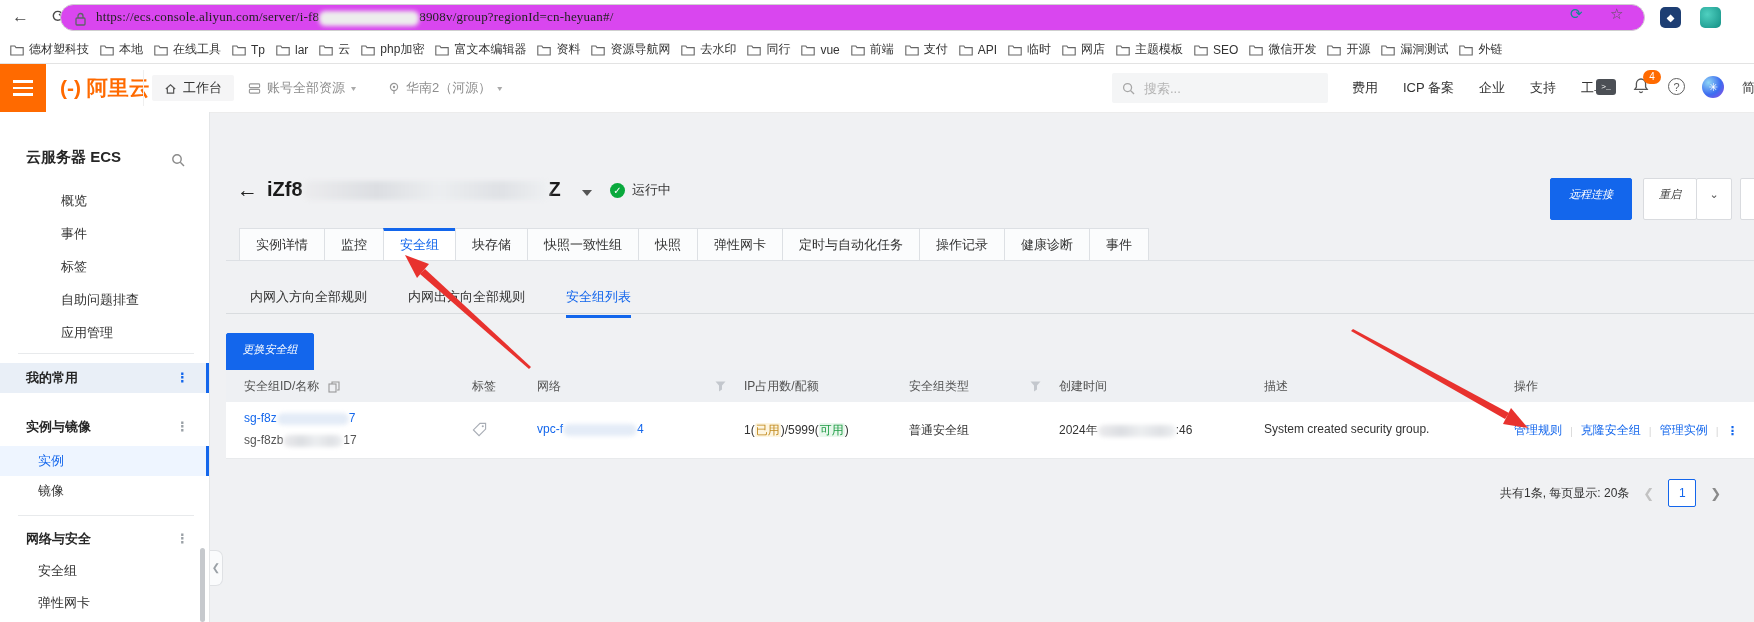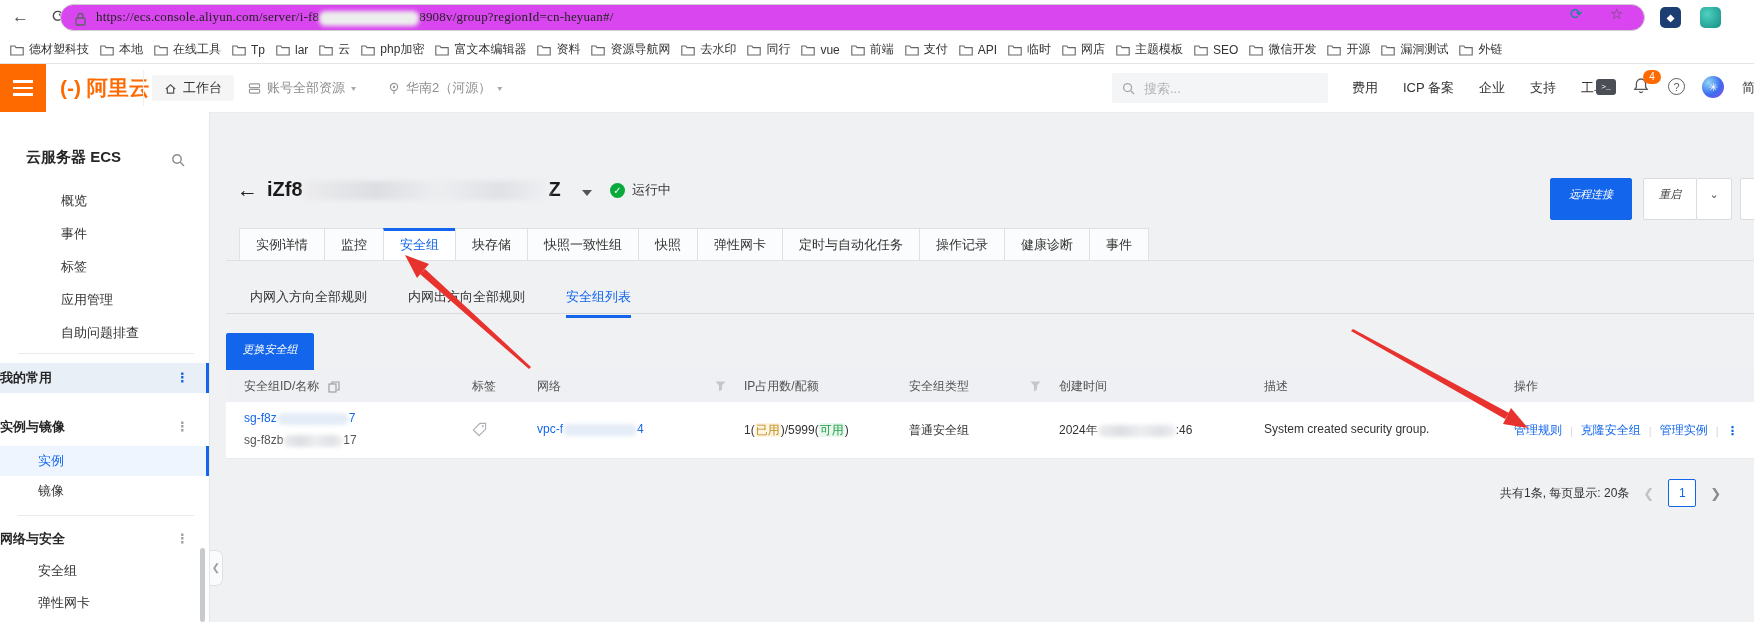--- a/index.html
+++ b/index.html
@@ -52,21 +52,21 @@
     justify-content:center;color:#fff;font-size:11px;}
   .lang{position:absolute;left:1742px;top:15px;font-size:13px;color:#333;cursor:pointer;}
   
   .sidebar{position:absolute;left:0;top:112px;width:210px;height:510px;background:#fff;border-right:1px solid #e4e6e8;box-sizing:border-box;}
   .sb-title{position:absolute;left:26px;top:36px;font-size:15px;font-weight:bold;color:#262626;}
   .sb-search{position:absolute;right:24px;top:38px;cursor:pointer;}
   .sb-list{position:absolute;left:0;top:72px;width:100%;padding-left:35px;}
   .sb-item{position:relative;height:33px;line-height:33px;padding-left:26px;font-size:13px;color:#333;cursor:pointer;}
   .sb-div{position:absolute;left:18px;width:176px;height:1px;background:#e8eaec;}
   .sb-row{position:absolute;left:0;width:100%;height:30px;line-height:30px;font-size:13px;cursor:pointer;box-sizing:border-box;}
-  .sb-head{font-weight:bold;color:#262626;}
+  .sb-head{padding-left:26px;font-weight:bold;color:#262626;}
   .sb-child{padding-left:38px;color:#333;}
   .sb-dots{position:absolute;right:20px;top:0;font-weight:bold;color:#9aa0a6;letter-spacing:0;}
   .sb-row.hl{background:#e9eff7;}
   .sb-row.sel{background:#eef5ff;color:#1366ec;}
   .sb-row.barred::after{content:'';position:absolute;right:0;top:0;bottom:0;width:3px;background:#1366ec;}
   .sb-scrollthumb{position:absolute;left:200px;top:436px;width:5px;height:74px;border-radius:3px;background:#c6c9cd;}
   
   .main{position:absolute;left:210px;top:112px;width:1544px;height:510px;overflow:hidden;}
   .crumb{position:absolute;left:26px;top:38px;font-size:12.5px;color:#666;}
   .crumb .sep{color:#c8c8c8;margin:0 8px;}
@@ -357,22 +357,22 @@
       <svg class="inline" width="14" height="14" viewBox="0 0 14 14">
           <circle cx="6" cy="6" r="4.2" fill="none" stroke="#8a8a8a" stroke-width="1.4"></circle>
           <path d="M9.3 9.3 13 13" stroke="#8a8a8a" stroke-width="1.4"></path>
         </svg>
     </span>
     <div class="sb-list">
 
     <div class="sb-item">概览</div>
         <div class="sb-item">事件</div>
         <div class="sb-item">标签</div>
+        <div class="sb-item">自助问题排查</div>
         <div class="sb-item">应用管理</div>
-        <div class="sb-item">自助问题排查</div>
       </div>
     <div class="sb-div" style="top:241px;"></div>
 
     <div class="sb-row sb-head hl barred" style="top:251px;">
       <span>我的常用</span>
       <span class="sb-dots" style="color:#1366ec;">⋮</span>
     </div>
 
     <div class="sb-row sb-head" style="top:300px;">
       <span>实例与镜像</span>

